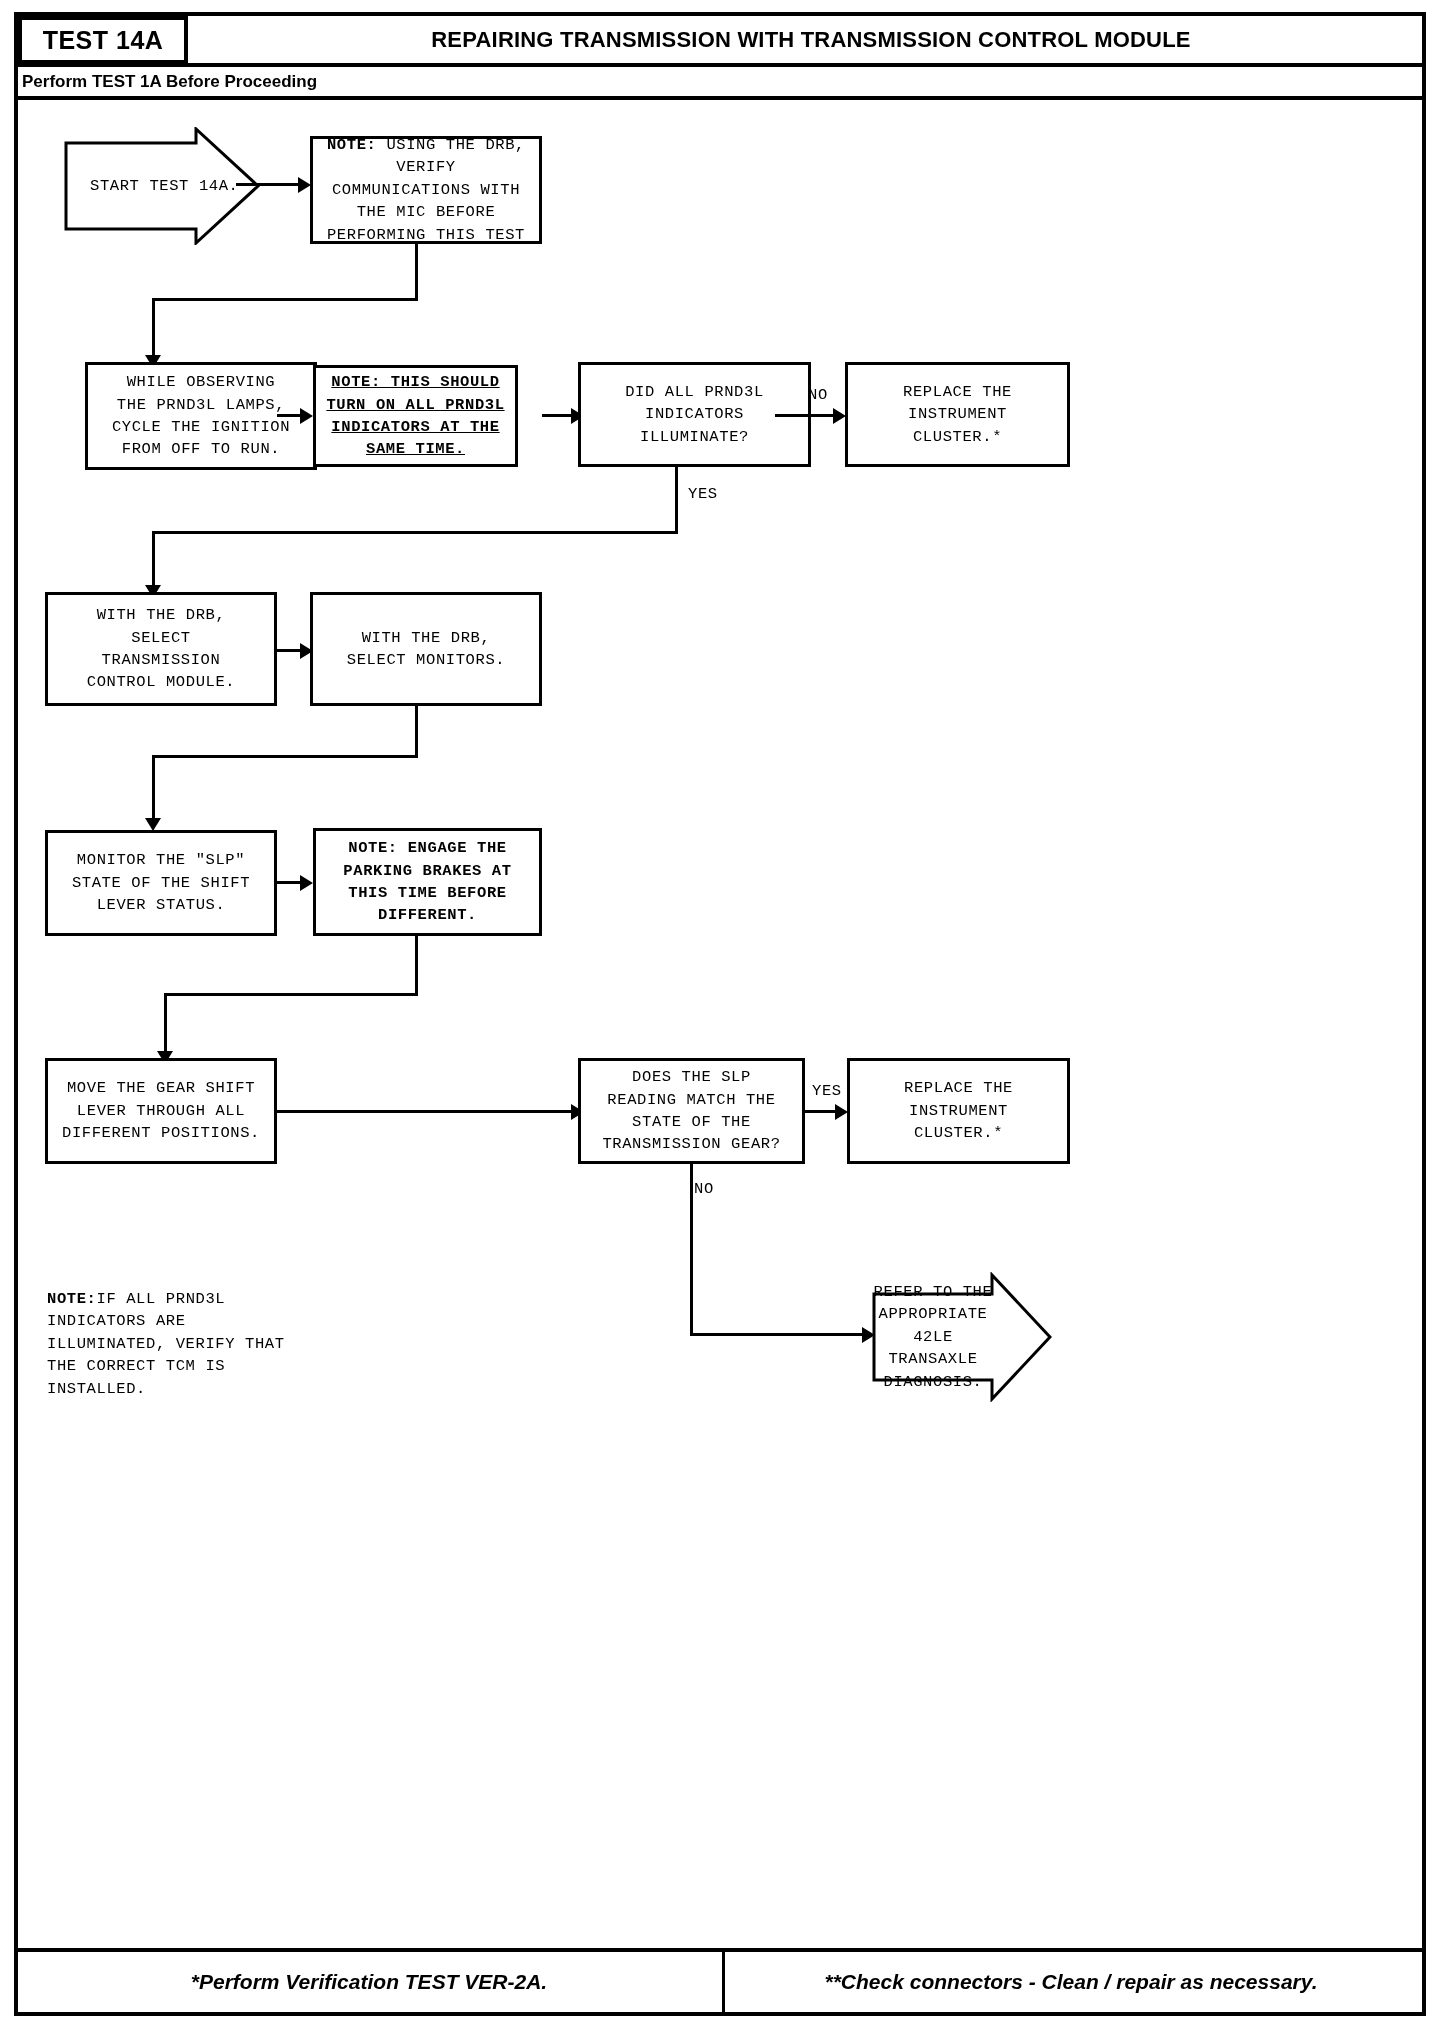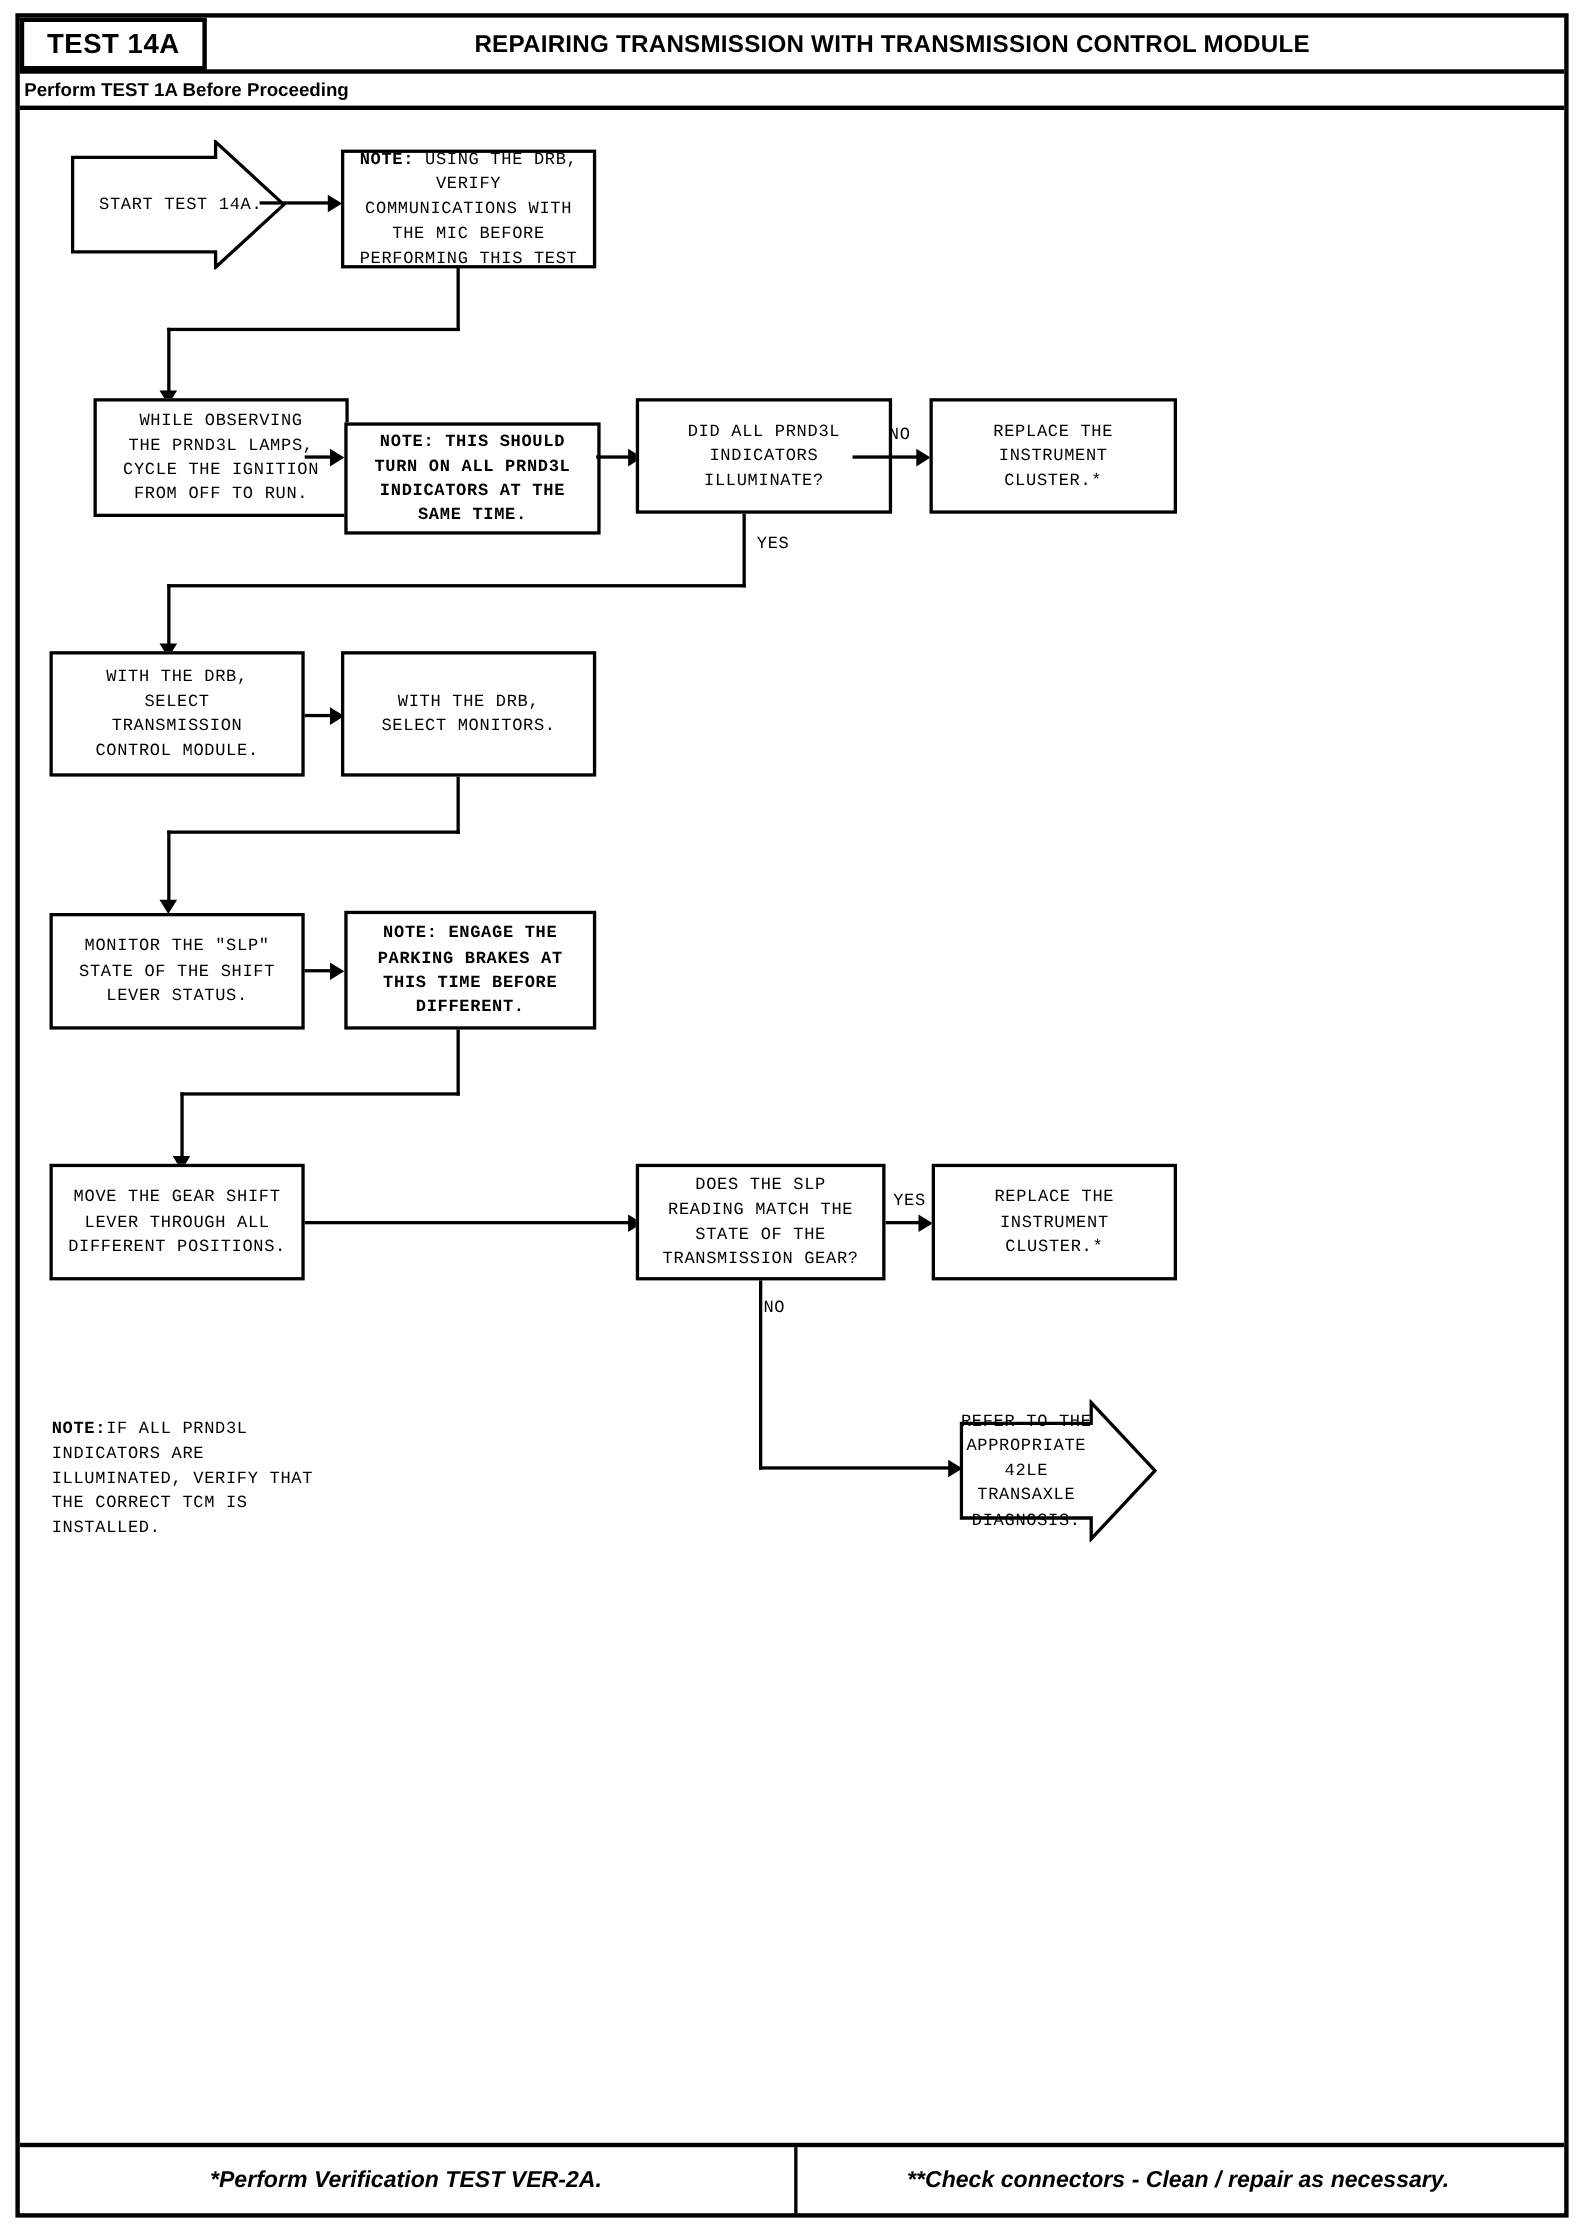--- a/index.html
+++ b/index.html
@@ -261,21 +261,21 @@
   <div class="node" style="left:45px; top:362px; width:232px; height:108px;margin-left:40px;">
     <div class="txt">WHILE OBSERVING
 THE PRND3L LAMPS,
 CYCLE THE IGNITION
 FROM OFF TO RUN.</div>
   </div>
 
   <div class="ln" style="left:277px; top:414px; width:26px; height:3px;"></div>
   <div class="arrowhead right" style="left:300px; top:408px;"></div>
 
-  <div class="node bold" style="left:313px; top:384px; width:233px; height:102px;">
+  <div class="node bold" style="left:313px; top:365px; width:205px; height:102px;text-decoration:underline;">
     <div class="txt">NOTE: THIS SHOULD
 TURN ON ALL PRND3L
 INDICATORS AT THE
 SAME TIME.</div>
   </div>
 
   <div class="ln" style="left:542px; top:414px; width:32px; height:3px;"></div>
   <div class="arrowhead right" style="left:571px; top:408px;"></div>
 
   <div class="node" style="left:578px; top:362px; width:233px; height:105px;">

